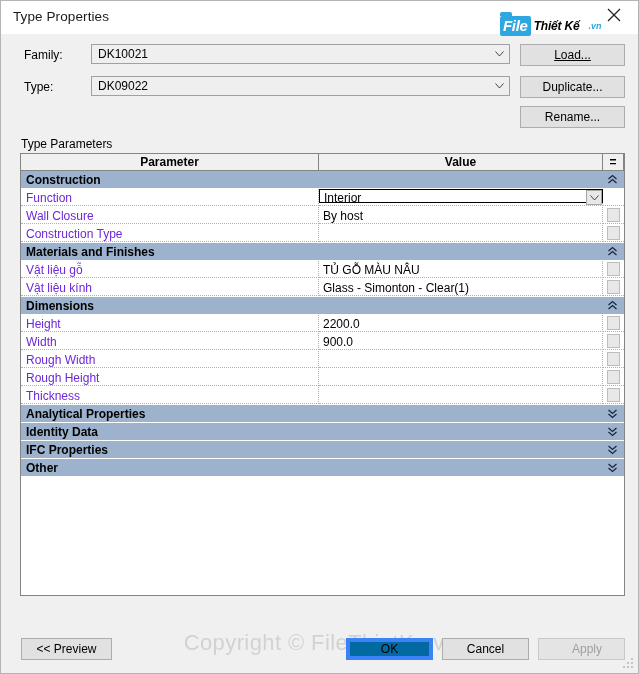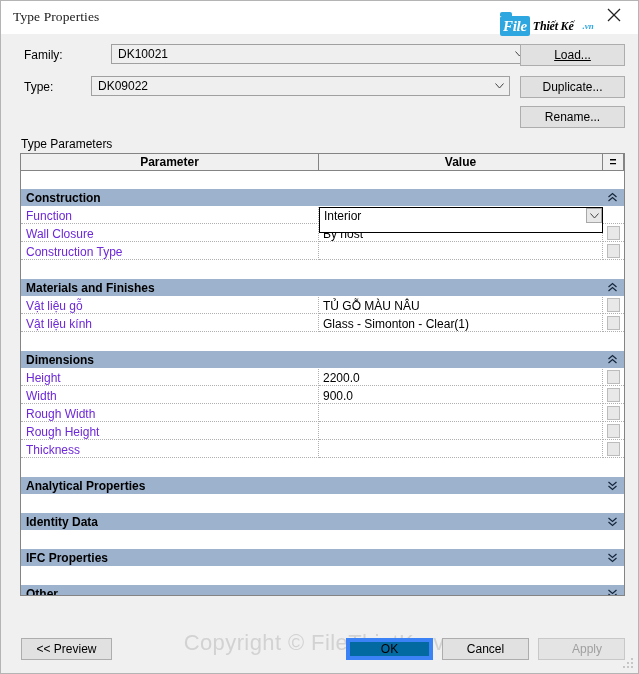--- a/index.html
+++ b/index.html
@@ -14,21 +14,20 @@
   #window{
     position:absolute;left:0;top:0;width:639px;height:674px;
     background:#f0f0f0;
     border:1px solid #b4b4b4;
     box-sizing:border-box;
   }
   
   #titlebar{
     position:absolute;left:0;top:0;width:637px;height:33px;
     background:#ffffff;
-    font-family:Liberation Serif, serif;
   }
   #title-text{
     position:absolute;left:12px;top:8px;
     font-size:13.5px;color:#1a1a1a;
     letter-spacing:.1px;white-space:nowrap;
   }
   #close-btn{
     position:absolute;right:4px;top:0px;width:40px;height:28px;
     cursor:pointer;
   }
@@ -115,21 +114,20 @@
     font-weight:bold;
   }
   #th-param{left:0;width:298px;}
   #th-value{left:298px;width:284px;}
   #th-eq{left:582px;width:21px;border-right:none;}
   .rows{position:absolute;left:0;top:17px;width:603px;}
   .row{position:relative;height:18px;width:603px;box-sizing:border-box;}
   .row.section{
     background:#9cb2cd;
     border-bottom:1px solid #ffffff;
-    margin-top:18px;
   }
   .row.section .sec-label{
     position:absolute;left:5px;top:2px;
     font-weight:bold;font-size:12px;color:#000;
   }
   .row.section .chev{
     position:absolute;right:6px;top:3px;width:11px;height:11px;
   }
   .row.data{background:#ffffff;}
   .row.data .pname{
@@ -156,21 +154,21 @@
     position:absolute;left:582px;top:0;width:21px;height:17px;
     border-bottom:1px dotted #b0b0b0;
     box-sizing:border-box;
   }
   .row.data .eqbtn{
     position:absolute;left:4px;top:1px;width:13px;height:14px;
     background:#e8e8e8;border:1px solid #bcbcbc;box-sizing:border-box;
   }
   
   .row.data .editor{
-    position:absolute;left:298px;top:0px;width:284px;height:26px;
+    position:absolute;left:298px;top:0px;width:284px;height:14px;
     background:#fff;border:1px solid #000;box-sizing:border-box;
     z-index:3;
   }
   .row.data .editor .etext{
     position:absolute;left:4px;top:1px;font-size:12px;color:#000;
   }
   .row.data .editor .ebtn{
     position:absolute;right:0px;top:0px;width:16px;height:15px;
     background:#e8e8e8;border:1px solid #a8a8a8;box-sizing:border-box;
   }
@@ -211,21 +209,21 @@
 
     <div id="close-btn">
       <svg width="14" height="14" viewBox="0 0 14 14">
         <line x1="1" y1="1" x2="13" y2="13" stroke="#222" stroke-width="1.3"></line>
         <line x1="13" y1="1" x2="1" y2="13" stroke="#222" stroke-width="1.3"></line>
       </svg>
     </div>
   </div>
 
   <div class="form-label" style="left:23px;top:47px;">Family:</div>
-  <div class="combo" style="left:90px;top:43px;width:419px;margin-left:20px;">
+  <div class="combo" style="left:90px;top:43px;width:419px;">
     <span class="val">DK10021</span>
     <svg class="arrow" viewBox="0 0 9 6">
       <polyline points="0.5,0.5 4.5,5 8.5,0.5" fill="none" stroke="#444" stroke-width="1"></polyline>
     </svg>
   </div>
   <div class="btn" style="left:519px;top:43px;width:105px;text-decoration:underline;">Load...</div>
 
   <div class="form-label" style="left:23px;top:79px;">Type:</div>
   <div class="combo" style="left:90px;top:75px;width:419px;">
     <span class="val">DK09022</span>

